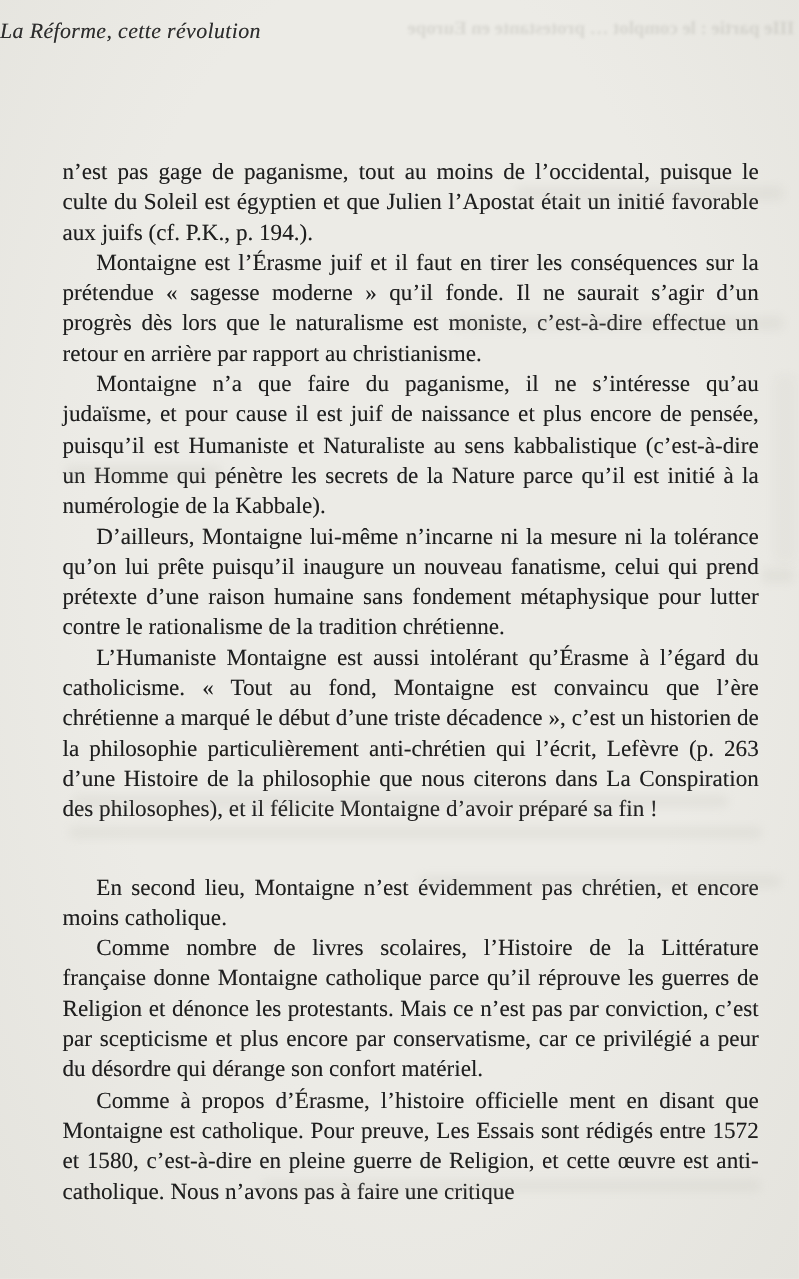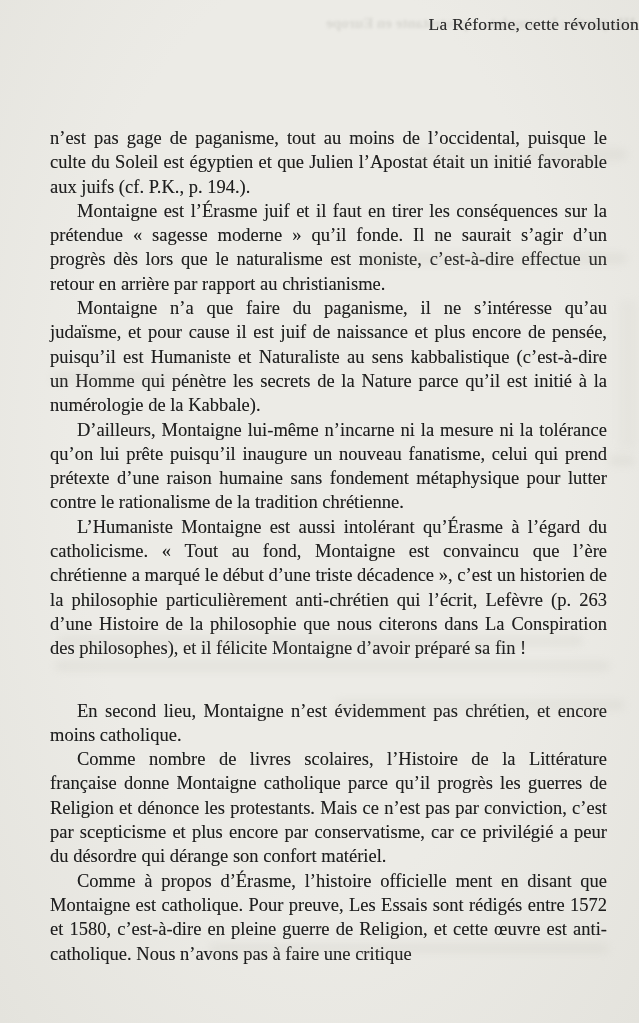--- a/index.html
+++ b/index.html
@@ -9,21 +9,22 @@
     overflow: hidden;
     position: relative;
     background: #e9e8e3;
   }
   .page {
     position: absolute; inset: 0;
     background: radial-gradient(ellipse at 50% 42%, #ecebe6 55%, #e4e3dd 100%);
   }
   .running-header {
     position: absolute; top: 14px; left: 0; width: 100%;
-    text-align: right;
+    text-align: left;
+    font-style: italic;
     font-size: 17.5px;
     color: #2c2c2c;
     letter-spacing: 0.3px;
     text-shadow: 0 0 0.5px rgba(44,44,44,0.45);
   }
   .text-block {
     position: absolute; top: 94px; left: 50px; width: 557px;
     font-size: 18.5px;
     line-height: 24.3px;
     color: #1e1e1e;
@@ -77,21 +78,21 @@
 
   <div class="running-header">La Réforme, cette révolution</div>
 
   <div class="text-block">
       <p class="no-indent"><span>n’est pas gage de paganisme, tout au moins de l’occidental, puisque le culte du Soleil est égyptien et que Julien l’Apostat était un initié favorable aux juifs (cf. P.K., p. 194.).</span></p>
       <p><span>Montaigne est l’Érasme juif et il faut en tirer les conséquences sur la prétendue « sagesse moderne » qu’il fonde. Il ne saurait s’agir d’un progrès dès lors que le naturalisme est moniste, c’est-à-dire effectue un retour en arrière par rapport au christianisme.</span></p>
       <p><span>Montaigne n’a que faire du paganisme, il ne s’intéresse qu’au judaïsme, et pour cause il est juif de naissance et plus encore de pensée, puisqu’il est Humaniste et Naturaliste au sens kabbalistique (c’est-à-dire un Homme qui pénètre les secrets de la Nature parce qu’il est initié à la numérologie de la Kabbale).</span></p>
       <p><span>D’ailleurs, Montaigne lui-même n’incarne ni la mesure ni la tolérance qu’on lui prête puisqu’il inaugure un nouveau fanatisme, celui qui prend prétexte d’une raison humaine sans fondement métaphysique pour lutter contre le rationalisme de la tradition chrétienne.</span></p>
       <p><span>L’Humaniste Montaigne est aussi intolérant qu’Érasme à l’égard du catholicisme. </span><span class="italic">« Tout au fond, Montaigne est convaincu que l’ère chrétienne a marqué le début d’une triste décadence »</span><span>, c’est un historien de la philosophie particulièrement anti-chrétien qui l’écrit, Lefèvre (p. 263 d’une </span><span class="italic">Histoire de la philosophie</span><span> que nous citerons dans </span><span class="italic">La Conspiration des philosophes</span><span>), et il félicite Montaigne d’avoir préparé sa fin !</span></p>
       <p class="section-break"><span>En second lieu, Montaigne n’est évidemment pas chrétien, et encore moins catholique.</span></p>
-      <p><span>Comme nombre de livres scolaires, l’</span><span class="italic">Histoire de la Littérature française</span><span> donne Montaigne catholique parce qu’il progrès les guerres de Religion et dénonce les protestants. Mais ce n’est pas par conviction, c’est par scepticisme et plus encore par conservatisme, car ce privilégié a peur du désordre qui dérange son confort matériel.</span></p>
+      <p><span>Comme nombre de livres scolaires, l’</span><span class="italic">Histoire de la Littérature française</span><span> donne Montaigne catholique parce qu’il réprouve les guerres de Religion et dénonce les protestants. Mais ce n’est pas par conviction, c’est par scepticisme et plus encore par conservatisme, car ce privilégié a peur du désordre qui dérange son confort matériel.</span></p>
       <p><span>Comme à propos d’Érasme, l’histoire officielle ment en disant que Montaigne est catholique. Pour preuve, Les </span><span class="italic">Essais</span><span> sont rédigés entre 1572 et 1580, c’est-à-dire en pleine guerre de Religion, et cette œuvre est anti-catholique. Nous n’avons pas à faire une critique</span></p>
     </div>
 
   <div class="page-number">564</div>
 
   <div class="smudge s1"></div>
   <div class="smudge s2"></div>
   <div class="smudge s3"></div>
   <div class="smudge s4"></div>
   <div class="smudge s5"></div>

